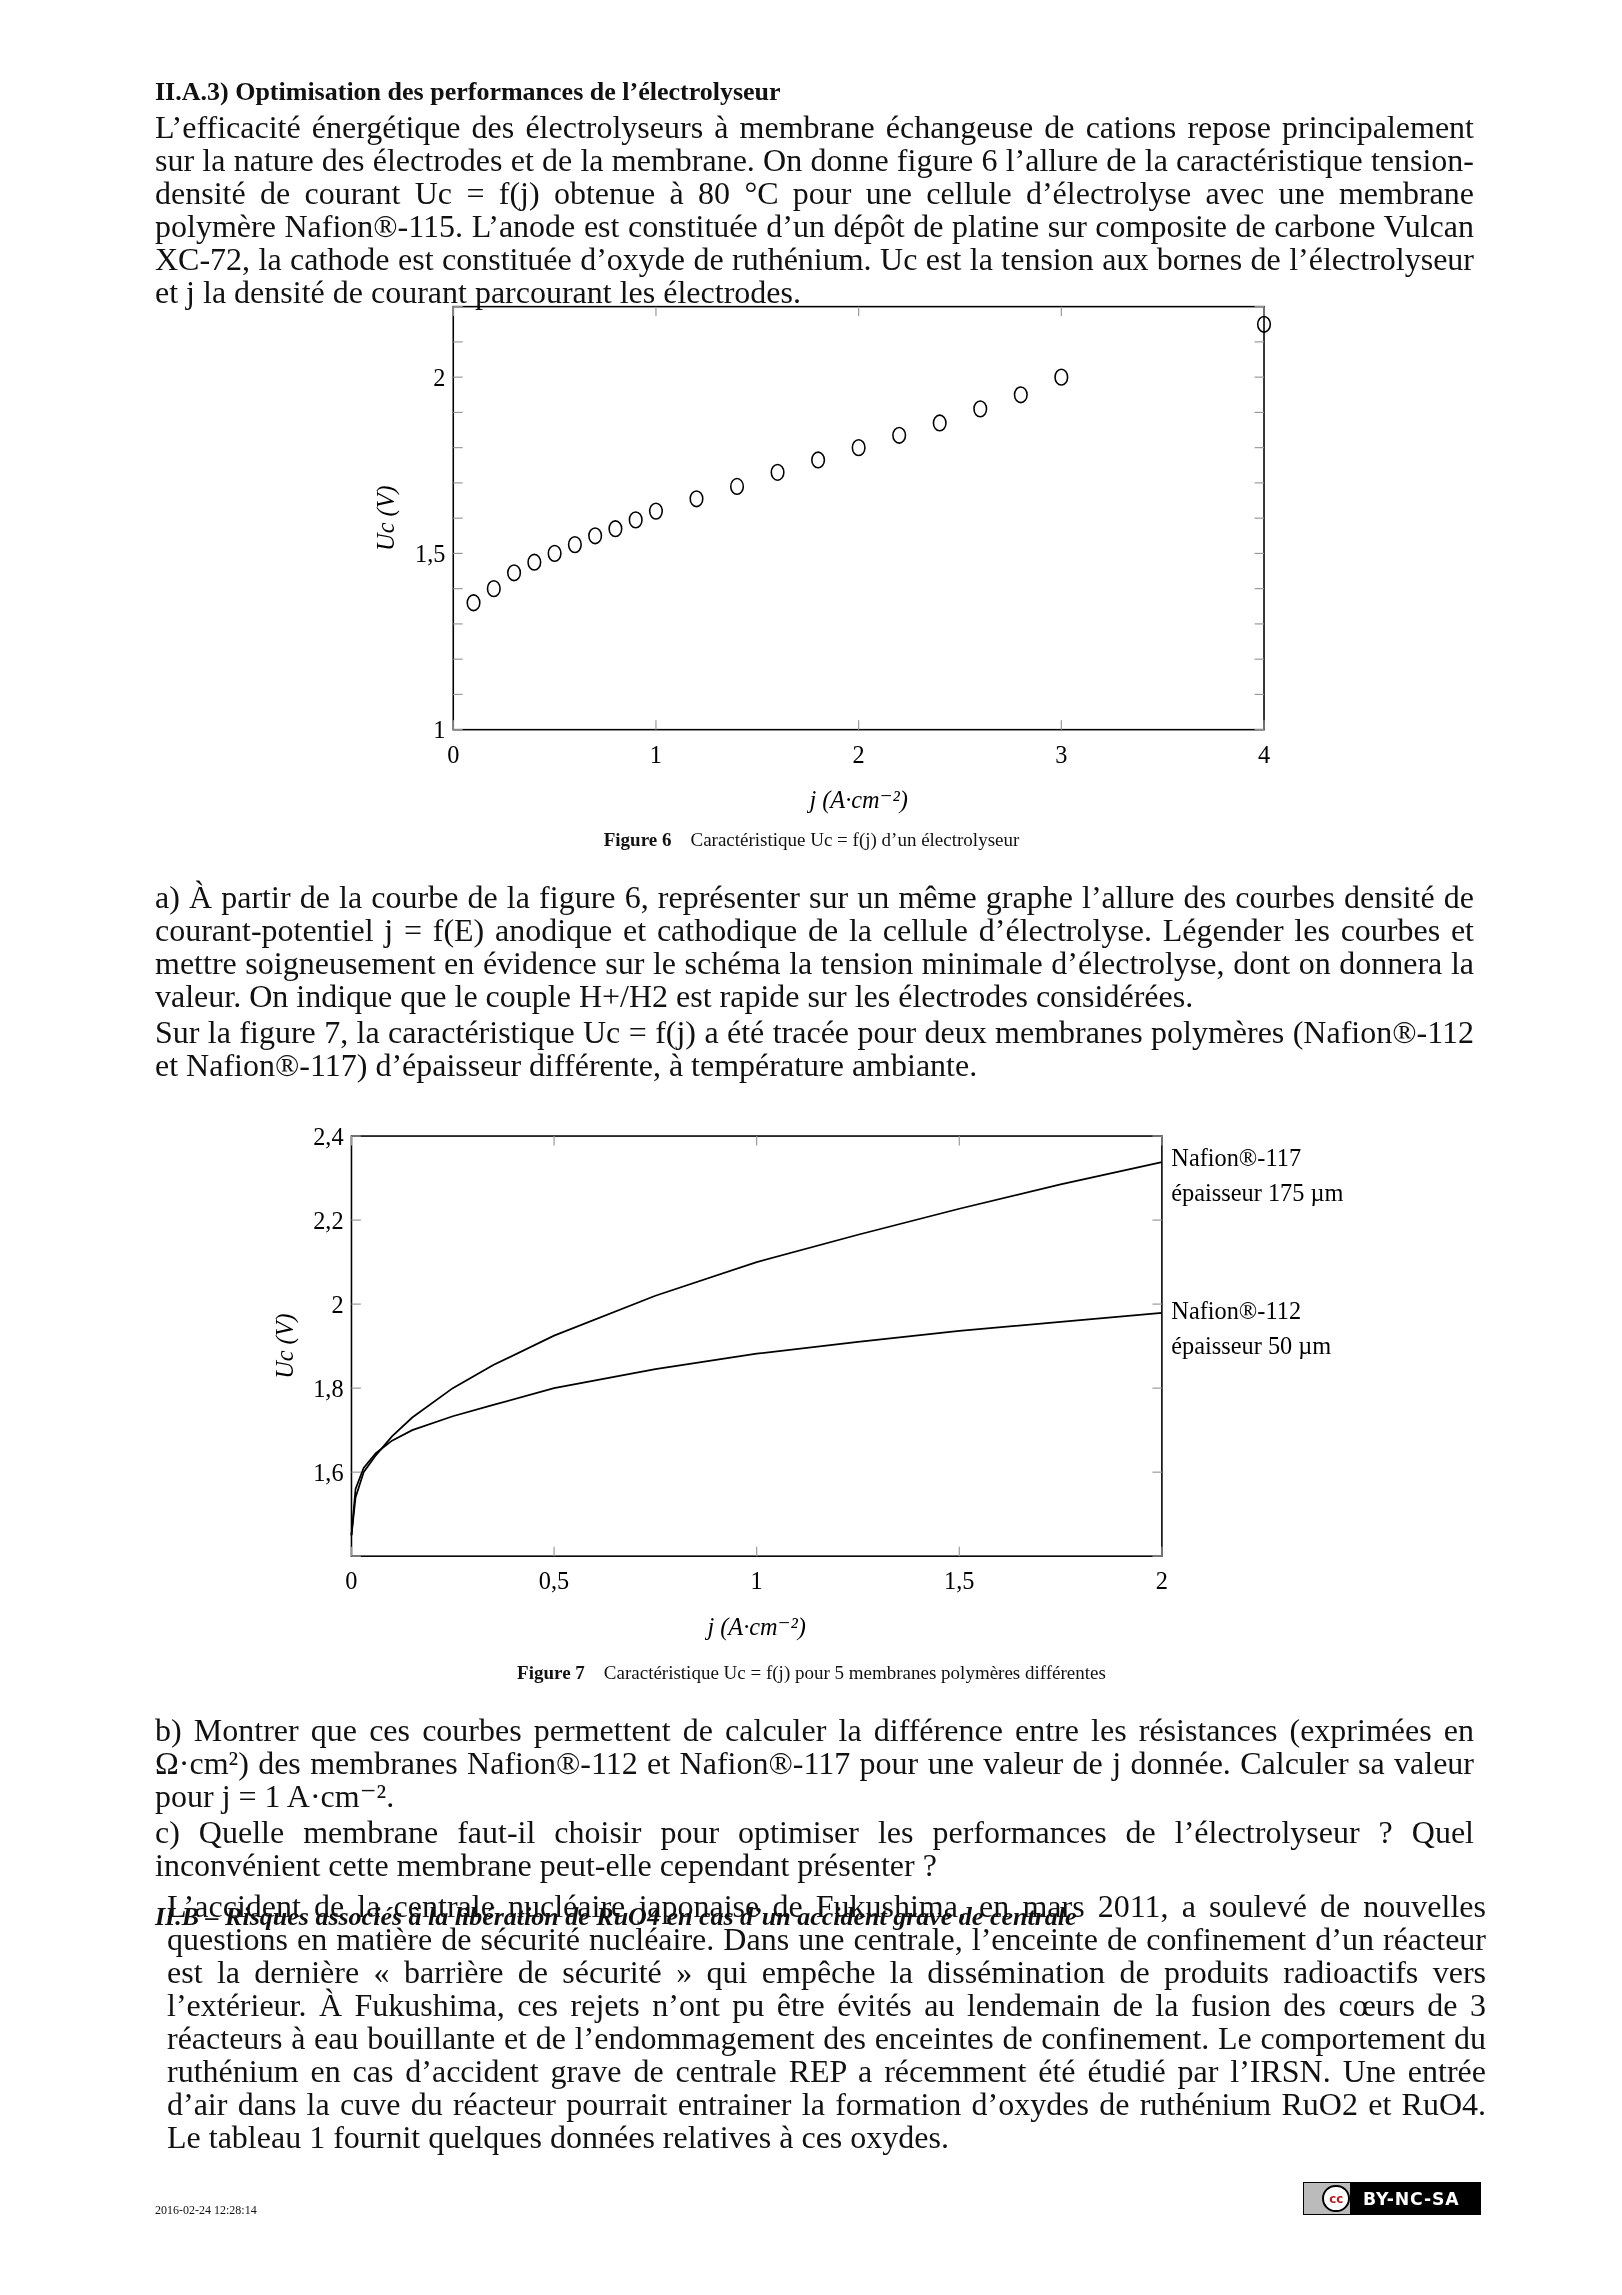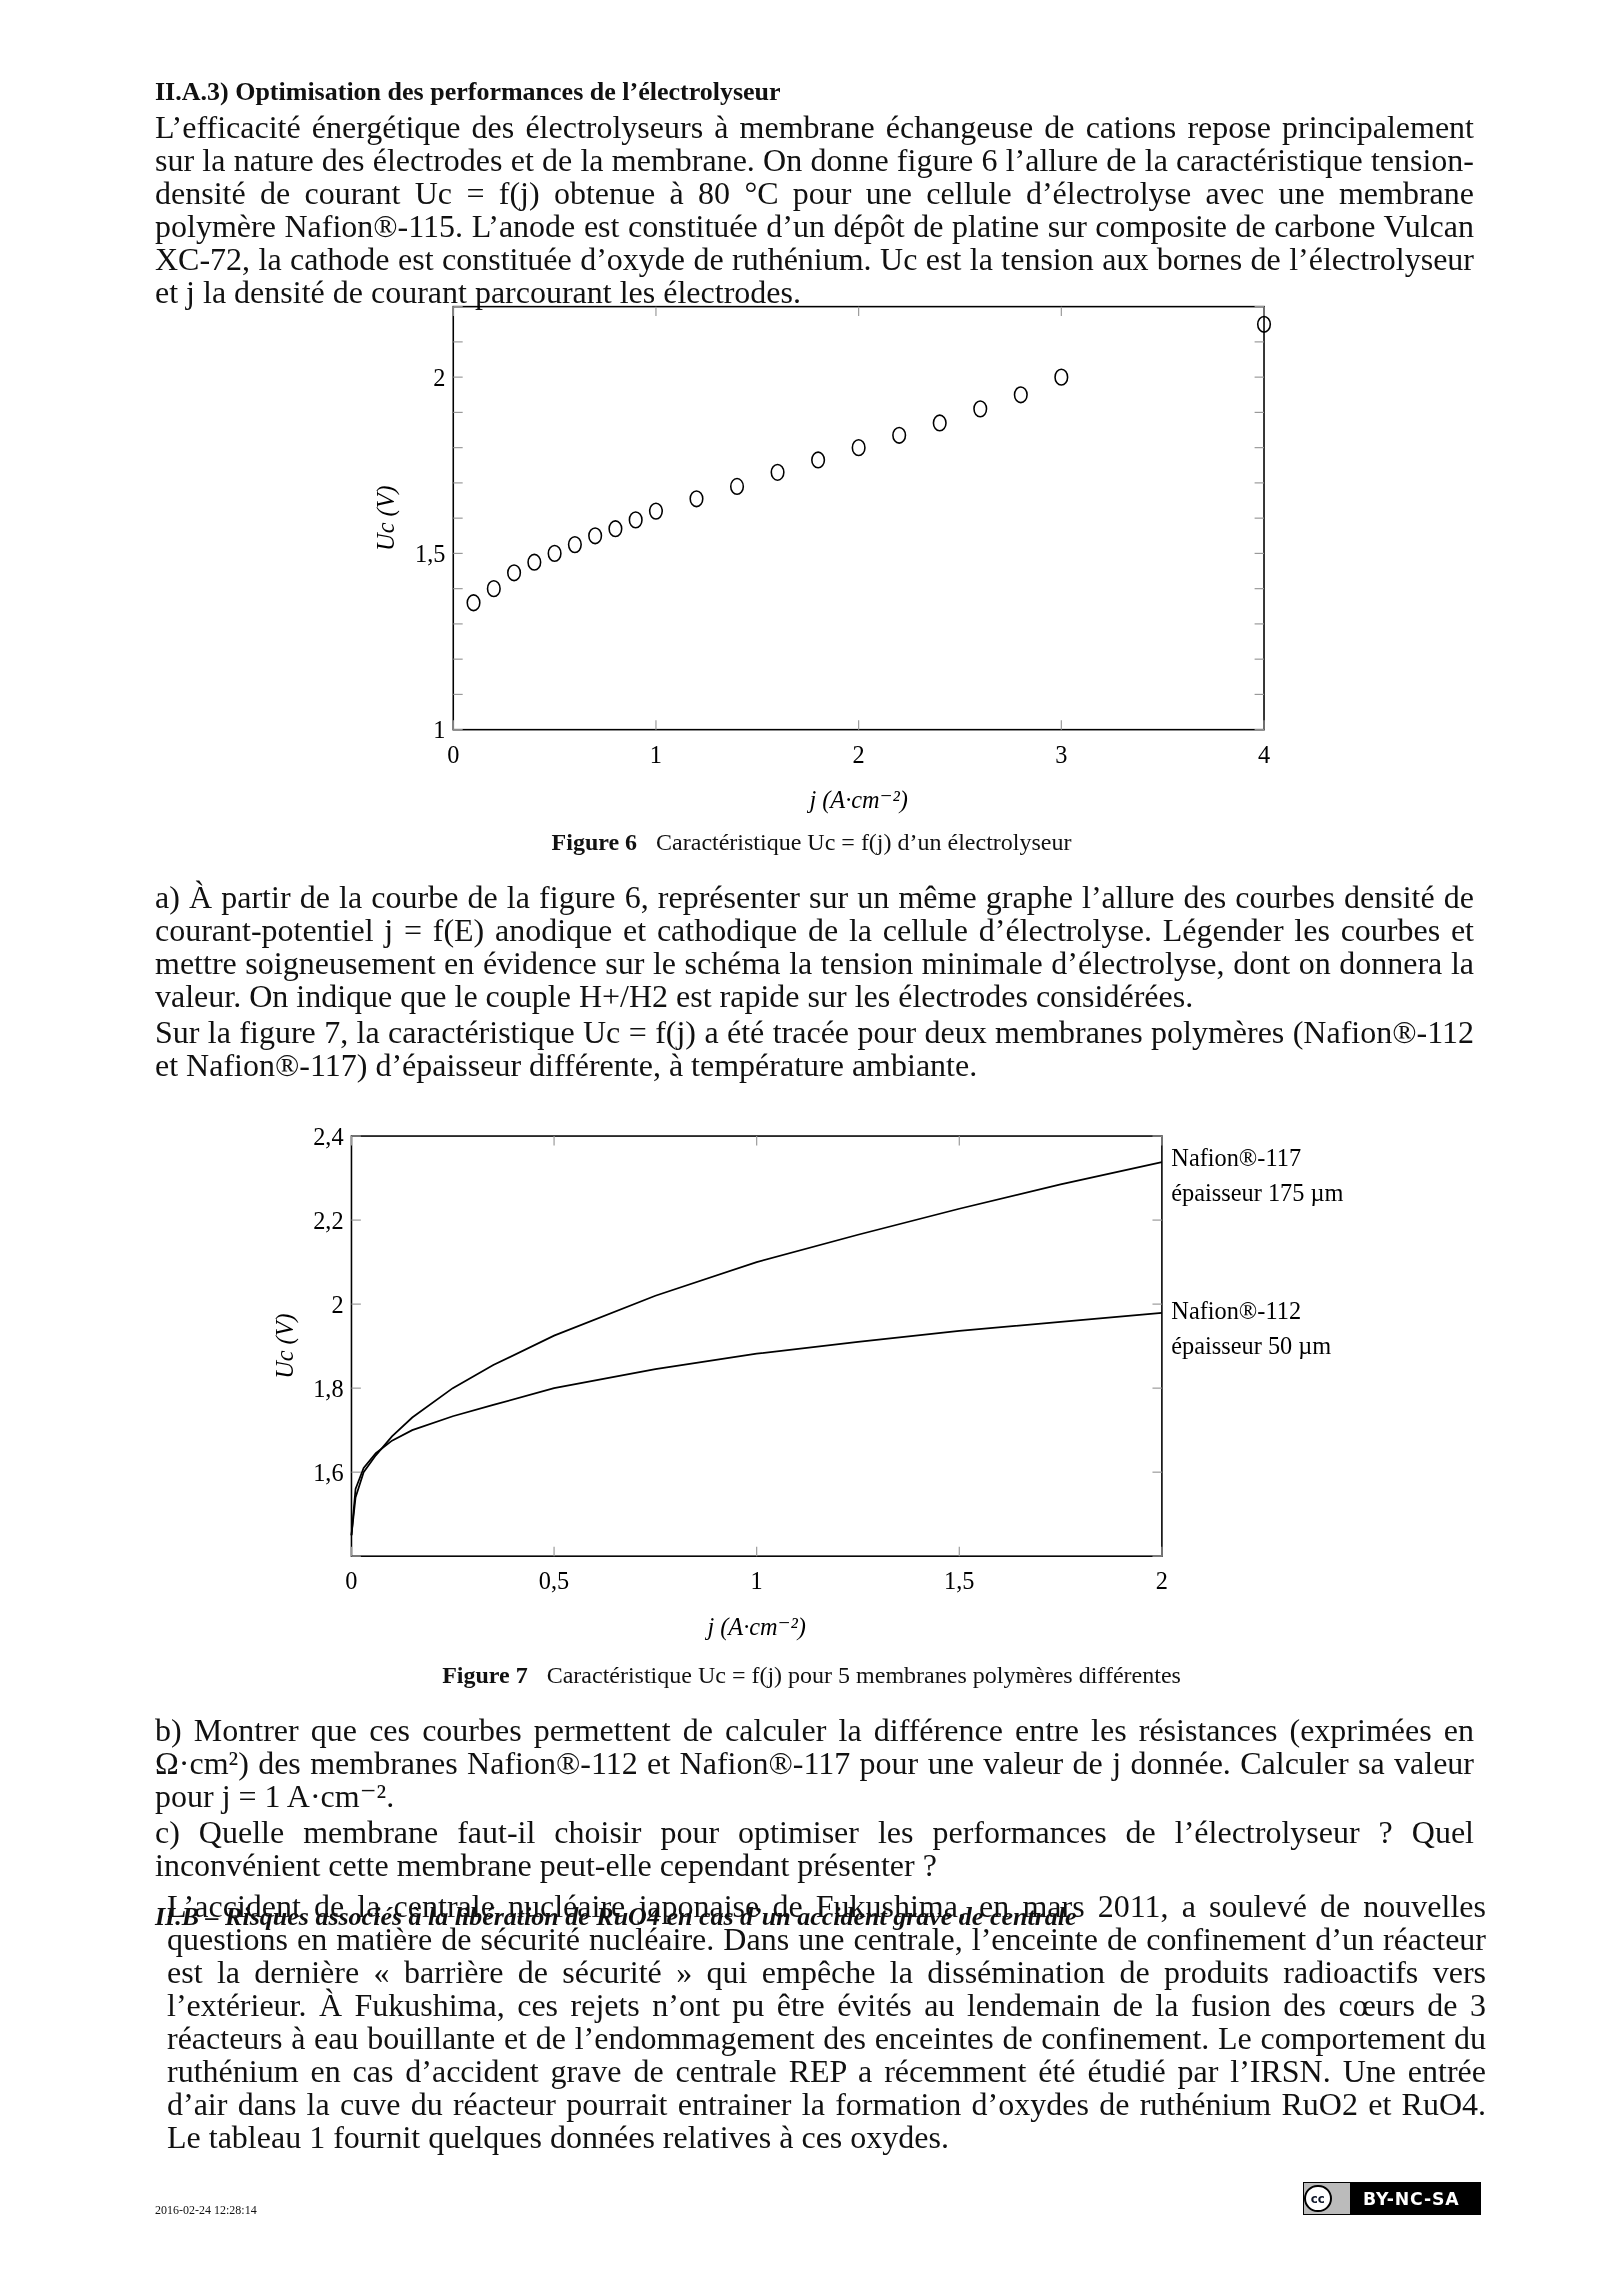--- a/index.html
+++ b/index.html
@@ -4,29 +4,29 @@
 <style>
   html, body { margin:0; padding:0; background:#ffffff; }
   body { width:1623px; height:2295px; position:relative; overflow:hidden;
          font-family:"DejaVu Serif","Liberation Serif",serif; color:#111; }
   .page { position:absolute; left:0; top:0; width:1623px; height:1765px; }
   .txt { position:absolute; left:155px; width:1319px; font-family:"Liberation Serif","DejaVu Serif",serif;
          font-size:32px; line-height:33px; text-align:justify; }
   .txt p { margin:0; }
   .heading { position:absolute; left:155px; font-family:"Liberation Serif",serif; font-weight:bold; font-size:26px; }
   .heading-it { font-style:italic; }
-  .caption { position:absolute; left:0; width:1623px; text-align:center; font-family:"Liberation Serif",serif; font-size:24px; }
+  .caption { position:absolute; left:0; width:1623px; text-align:center; font-family:"Liberation Serif",serif; font-size:19px; }
   .caption b { margin-right:19px; }
   svg text { font-family:"Liberation Serif","DejaVu Serif",serif; }
   .footer-date { position:absolute; left:155px; top:2203px; font-family:"Liberation Serif",serif; font-size:12px; }
   .footer-page { position:absolute; left:0; width:1623px; top:2194px; text-align:center; font-family:"Liberation Serif",serif; font-size:24px; }
   .cc-badge { position:absolute; left:1303px; top:2182px; width:176px; height:31px; border:1.6px solid #000;
               background:#000; color:#fff; display:flex; align-items:center; font-family:"DejaVu Sans",sans-serif;
               font-weight:bold; font-size:17.3px; }
-  .cc-badge .cc { background:#bbb; color:#0f172a; width:46px; height:31px; display:flex; align-items:center; justify-content:flex-start; }
+  .cc-badge .cc { background:#bbb; color:#b91c1c; width:46px; height:31px; display:flex; align-items:center; justify-content:flex-end; }
   .cc-badge .cc span { border:2.4px solid #000; border-radius:50%; width:23.6px; height:23.6px; display:flex; align-items:center; justify-content:center; font-size:11.8px; background:#fff; }
   .cc-badge .lic { padding-left:13px; letter-spacing:0.8px; }
 </style>
 </head>
 <body>
 
 <div class="page">
 
   <div class="heading" style="top:77px;">II.A.3)   Optimisation des performances de l’électrolyseur</div>
 

